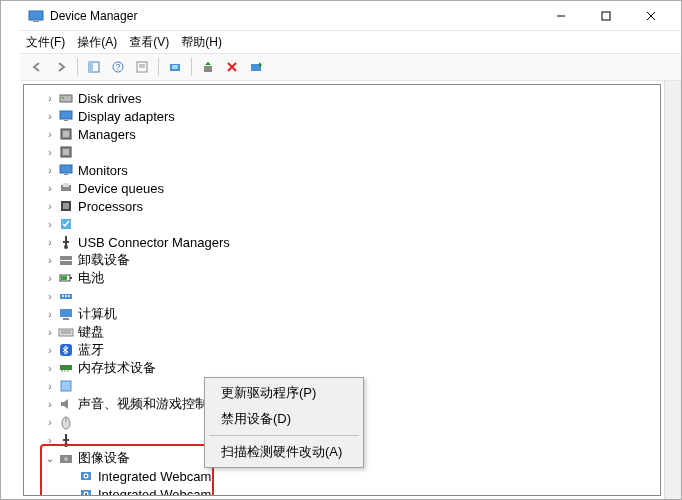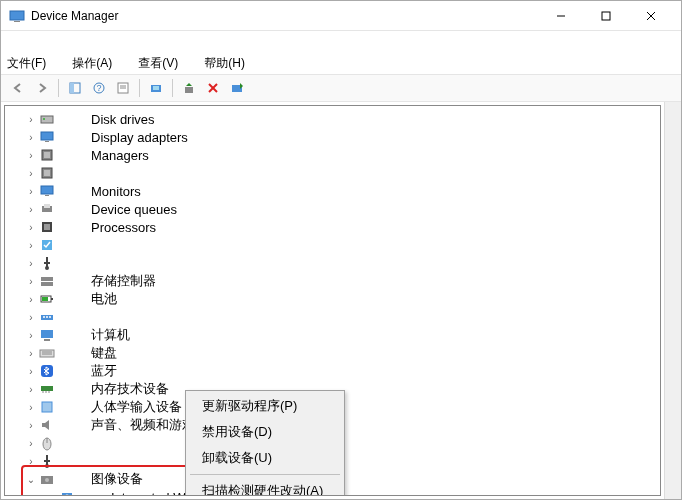--- a/index.html
+++ b/index.html
@@ -1,33 +1,33 @@
 <!DOCTYPE html>
 <html><head>
 <meta charset="utf-8">
 <style>
 * { margin: 0; padding: 0; box-sizing: border-box; font-family: "Segoe UI", "Microsoft YaHei", sans-serif; }
 body { background: #fff; width: 682px; height: 500px; overflow: hidden; }
-.window { width: 682px; height: 500px; border: 1px solid #aaa; display: flex; flex-direction: column; background: #fff; }
+.window { width: 682px; height: 500px; border: 1px solid #aaa; display: flex; flex-direction: column; background: #fff; padding-left: 19px; }
 .titlebar { height: 30px; display: flex; align-items: center; padding: 0 8px; border-bottom: 1px solid #e5e5e5; }
 .titlebar .icon { width: 16px; height: 16px; margin-right: 6px; }
 .titlebar .title { font-size: 12px; flex: 1; color: #000; }
 .titlebar .win-btns { display: flex; }
 .titlebar .win-btn { width: 45px; height: 28px; display: flex; align-items: center; justify-content: center; font-size: 12px; color: #333; }
-.menubar { height: 22px; display: flex; align-items: center; padding: 0 6px; font-size: 12px; gap: 26px; margin-top: 21px; }
+.menubar { height: 22px; display: flex; align-items: center; padding: 0 6px; font-size: 12px; gap: 12px; }
 .menubar span { color: #000; }
 .toolbar { height: 28px; display: flex; align-items: center; padding: 0 6px; gap: 2px; border-top: 1px solid #e5e5e5; border-bottom: 1px solid #e5e5e5; background: #f9f9f9; }
 .tool-btn { width: 22px; height: 22px; display: flex; align-items: center; justify-content: center; border: 1px solid transparent; }
 .tool-sep { width: 1px; height: 18px; background: #ccc; margin: 0 3px; }
 .content { flex: 1; display: flex; overflow: hidden; position: relative; }
 .tree { flex: 1; border: 1px solid #888; margin: 3px; overflow: auto; padding: 4px 0; font-size: 13px; position: relative; }
 .tree-row { display: flex; align-items: center; height: 18px; white-space: nowrap; }
 .expander { width: 12px; height: 12px; display: inline-flex; align-items: center; justify-content: center; color: #666; font-size: 10px; flex-shrink: 0; }
 .dev-icon { width: 16px; height: 16px; margin: 0 4px 0 2px; display: inline-flex; align-items: center; justify-content: center; flex-shrink: 0; }
-.tree-row .label { color: #000; margin-left: 32px; }
+.tree-row .label { color: #000; }
 .highlight-box { position: absolute; border: 2px solid #d22; border-radius: 4px; pointer-events: none; }
 .context-menu { position: absolute; background: #f0f0f0; border: 1px solid #a0a0a0; box-shadow: 2px 2px 4px rgba(0,0,0,0.2); font-size: 13px; padding: 2px; z-index: 10; width: 160px; }
 .ctx-item { padding: 4px 14px; color: #000; }
 .ctx-sep { height: 1px; background: #c0c0c0; margin: 3px 2px; }
 .scrollbar-v { width: 17px; background: #f0f0f0; border-left: 1px solid #ddd; }
 </style>
 </head>
 <body>
 
 <div class="window">
@@ -208,30 +208,31 @@
           </span>
         </div>
         <div class="tree-row" style="padding-left: 20px;">
           <span class="expander">›</span>
           <span class="dev-icon">
             <svg width="16" height="16" viewBox="0 0 16 16">
               <path d="M8 2 L8 12 M5 8 L11 8" stroke="#444" stroke-width="2" fill="none"></path>
               <circle cx="8" cy="13" r="2" fill="#444"></circle>
             </svg>
           </span>
+          <span class="label">USB Connector Managers</span>
         </div>
         <div class="tree-row" style="padding-left: 20px;">
           <span class="expander">›</span>
           <span class="dev-icon">
             <svg width="16" height="16" viewBox="0 0 16 16">
               <rect x="2" y="4" width="12" height="4" fill="#888"></rect>
               <rect x="2" y="9" width="12" height="4" fill="#888"></rect>
             </svg>
           </span>
-          <span class="label">存储控制器</span>
+          <span class="label">卸载设备</span>
         </div>
         <div class="tree-row" style="padding-left: 20px;">
           <span class="expander">›</span>
           <span class="dev-icon">
             <svg width="16" height="16" viewBox="0 0 16 16">
               <rect x="2" y="5" width="10" height="6" fill="none" stroke="#444"></rect>
               <rect x="12" y="7" width="2" height="2" fill="#444"></rect>
               <rect x="3" y="6" width="6" height="4" fill="#3a3"></rect>
             </svg>
           </span>
@@ -291,21 +292,20 @@
           </span>
           <span class="label">内存技术设备</span>
         </div>
         <div class="tree-row" style="padding-left: 20px;">
           <span class="expander">›</span>
           <span class="dev-icon">
             <svg width="16" height="16" viewBox="0 0 16 16">
               <rect x="3" y="3" width="10" height="10" fill="#a0c8ec" stroke="#4a90d9"></rect>
             </svg>
           </span>
-          <span class="label">人体学输入设备</span>
         </div>
         <div class="tree-row" style="padding-left: 20px;">
           <span class="expander">›</span>
           <span class="dev-icon">
             <svg width="16" height="16" viewBox="0 0 16 16">
               <path d="M3 6 L6 6 L10 3 L10 13 L6 10 L3 10 Z" fill="#888"></path>
             </svg>
           </span>
           <span class="label">声音、视频和游戏控制器</span>
         </div>
@@ -352,25 +352,24 @@
           <span class="expander"></span>
           <span class="dev-icon">
             <svg width="16" height="16" viewBox="0 0 16 16">
               <rect x="3" y="4" width="10" height="8" fill="#4a90d9"></rect>
               <circle cx="8" cy="8" r="2.5" fill="#fff"></circle>
               <circle cx="8" cy="8" r="1" fill="#333"></circle>
             </svg>
           </span>
           <span class="label">Integrated Webcam</span>
         </div>
-        <div class="context-menu" style="left:180px; top:284px;">
+        <div class="context-menu" style="left:180px; top:292px;">
         <div id="ctx-items">
             <div class="ctx-item">更新驱动程序(P)</div>
             <div class="ctx-item">禁用设备(D)</div>
-            <div class="ctx-item">卸载设备(U)</div>
             <div class="ctx-sep"></div>
             <div class="ctx-item">扫描检测硬件改动(A)</div>
           </div>
       </div>
       <div class="highlight-box" style="left:184px; top:319px; width:150px; height:24px;"></div>
     </div>
     <div class="scrollbar-v"></div>
   </div>
 
 </div>

